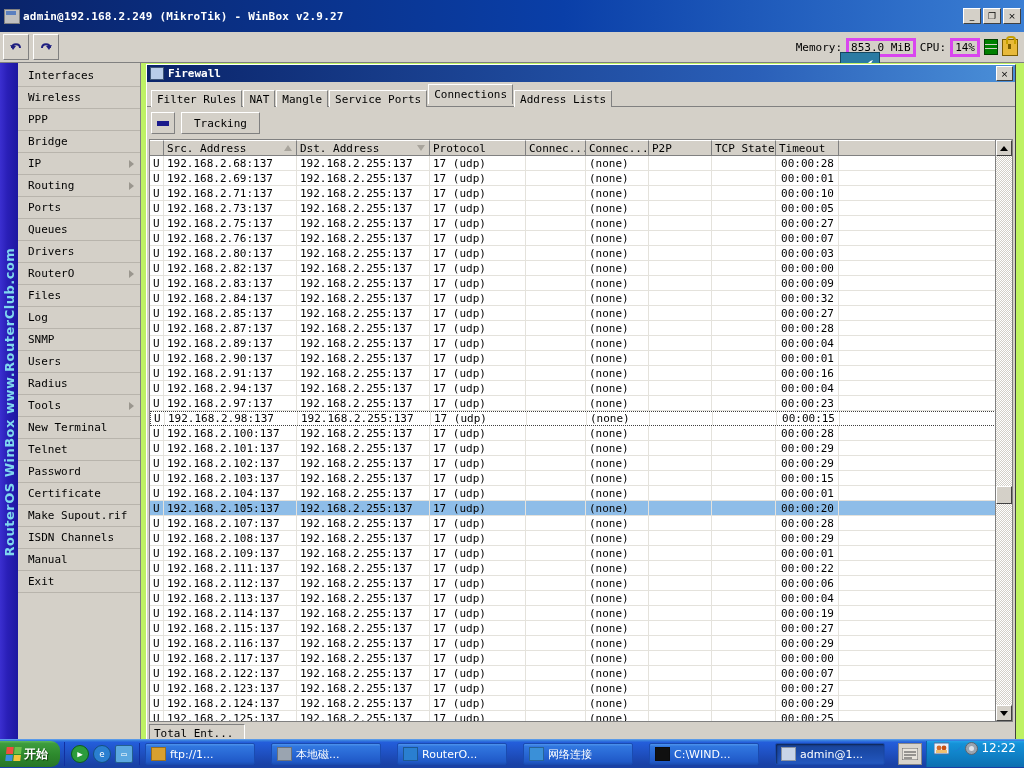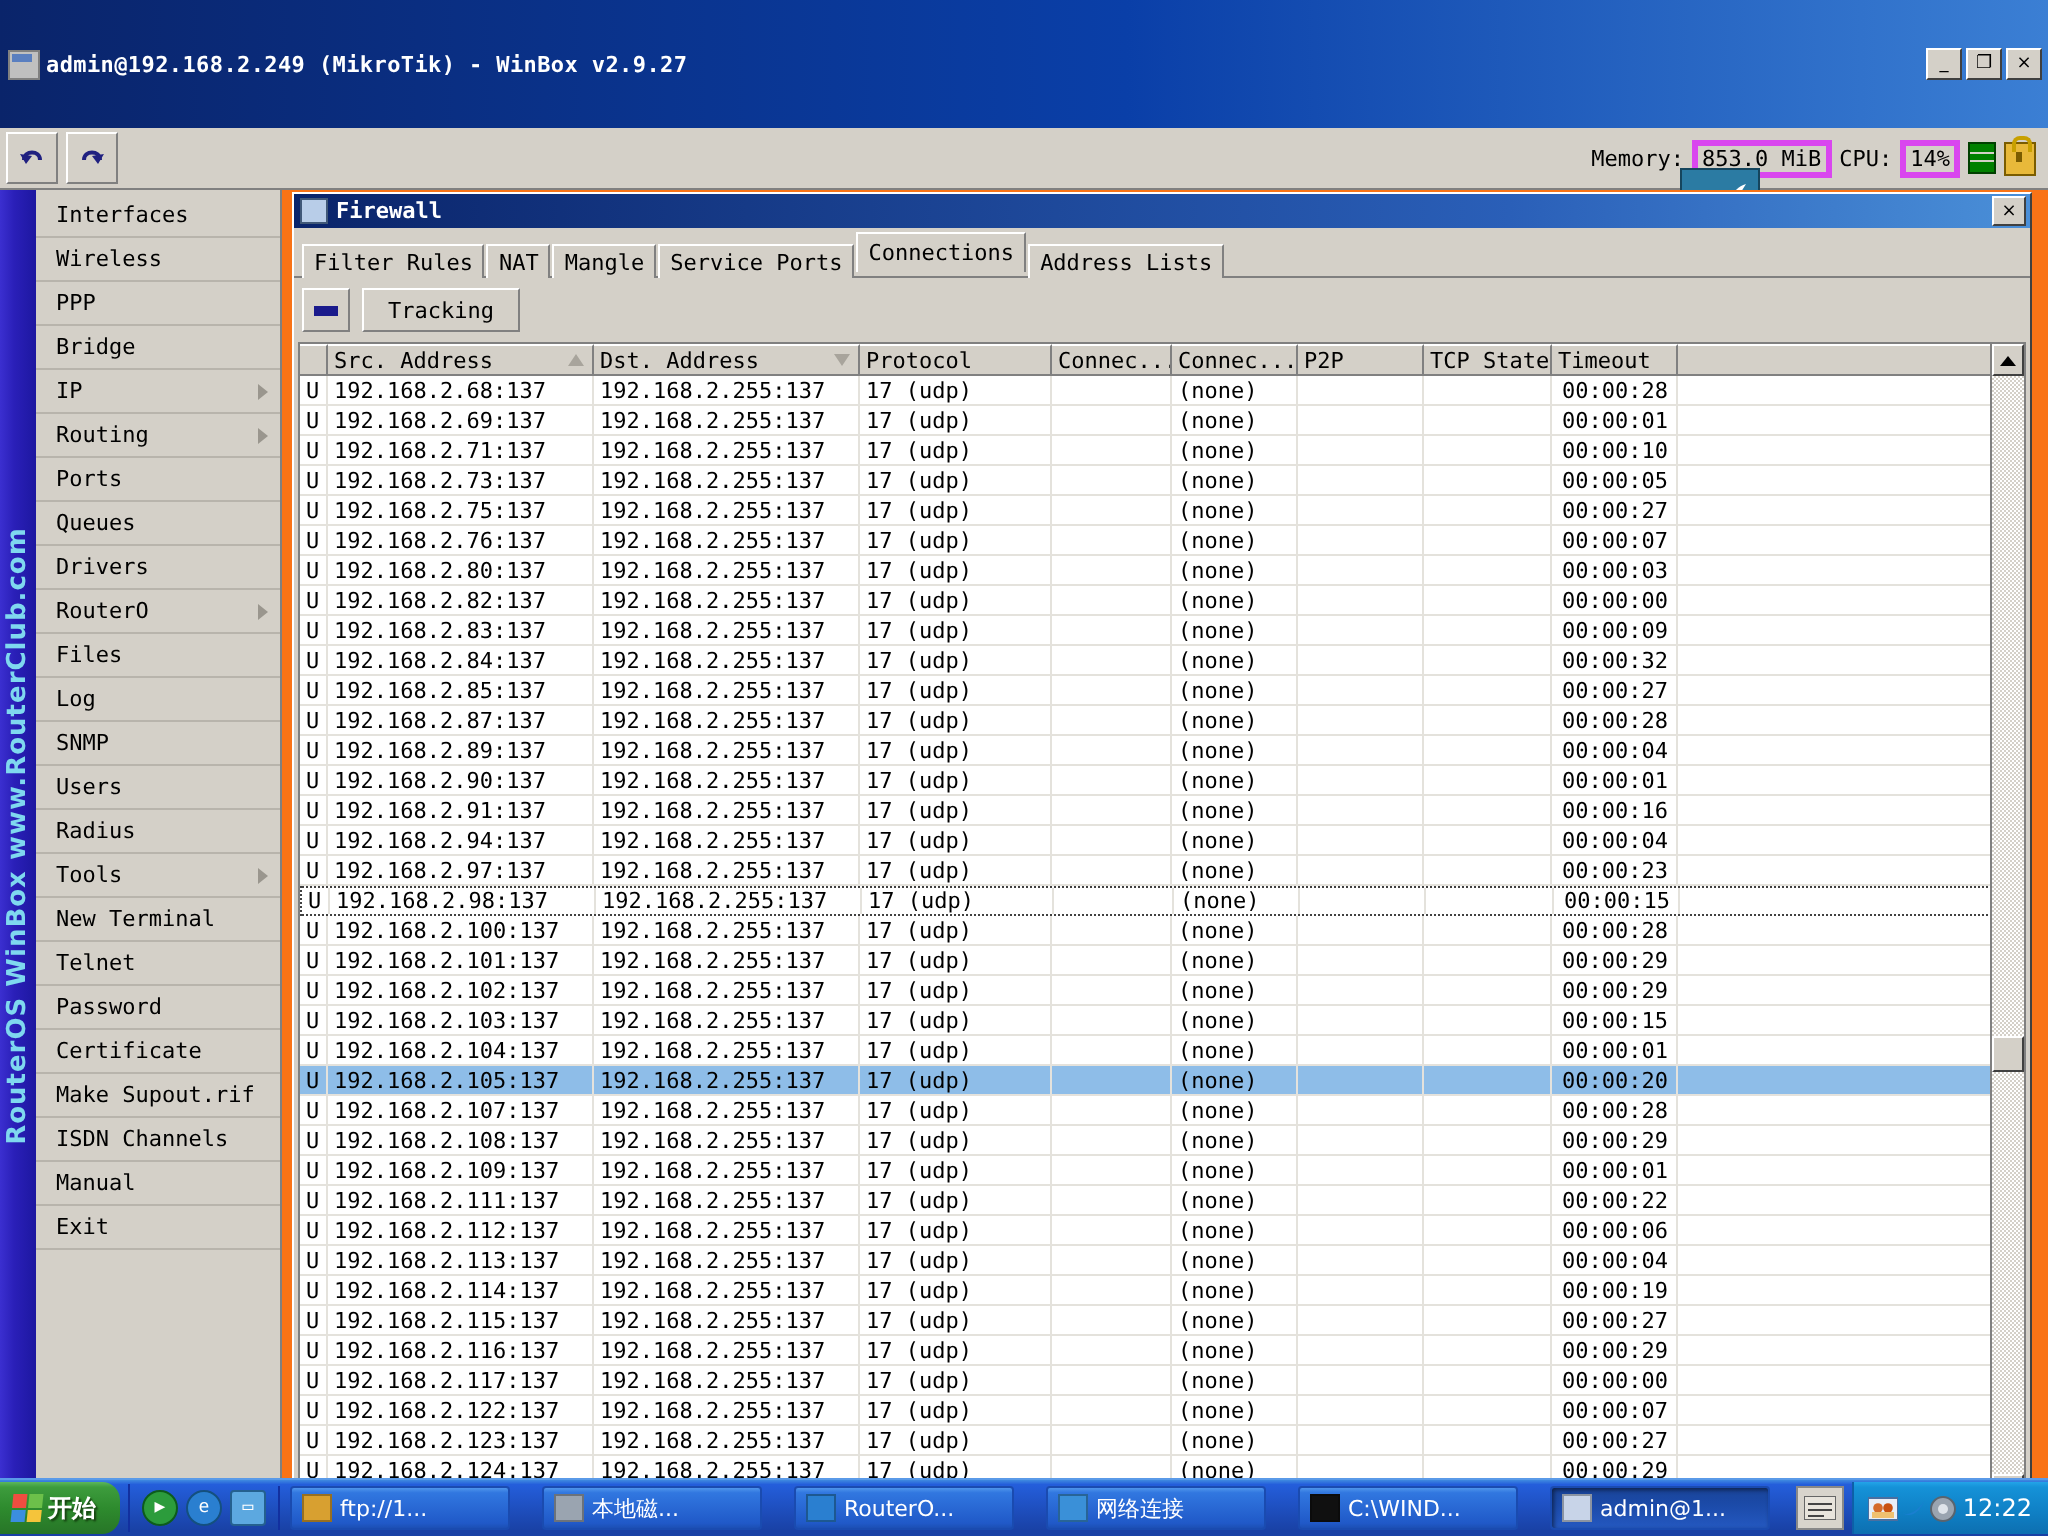--- a/index.html
+++ b/index.html
@@ -17,21 +17,21 @@
     width: 1024px; height: 740px;
     background: #d4d0c8;
     display: flex; flex-direction: column;
   }
 
   
   #title-bar {
     height: 32px;
     background: linear-gradient(to right, #0a246a 0%, #0a3fa8 55%, #3b7fd4 100%);
     display: flex; align-items: center;
-    padding: 16px 2px;
+    padding: 0 2px;
     color: #fff;
   }
   #title-bar .tb-icon {
     width: 14px; height: 13px; margin: 0 3px 0 2px;
     background: #c0c0c0;
     border: 1px solid #808080;
     position: relative;
   }
   #title-bar .tb-icon::after {
     content: ""; position: absolute; left: 1px; top: 1px;
@@ -162,21 +162,21 @@
   }
   .menu-item .mi-label { flex: 1; }
   .menu-item .arrow {
     width: 0; height: 0;
     border-left: 5px solid #9a968e;
     border-top: 4px solid transparent;
     border-bottom: 4px solid transparent;
   }
 
   #workspace {
-    flex: 1; background: #f97316; position: relative;
+    flex: 1; background: #bef264; position: relative;
   }
 
   
   #firewall-window {
     position: absolute;
     left: 5px; top: 1px;
     width: 868px; height: 680px;
     background: #d4d0c8;
     border-top: 1px solid #fff; border-left: 1px solid #fff;
     border-right: 1px solid #404040; border-bottom: 1px solid #404040;
@@ -464,21 +464,21 @@
     box-shadow: inset 1px 1px 2px rgba(0,0,0,.5);
   }
   .task-icon {
     width: 15px; height: 14px; flex-shrink: 0;
     border: 1px solid rgba(0,0,0,.3);
     box-sizing: border-box;
   }
   .task-label { overflow: hidden; text-overflow: clip; }
 
   #tray {
-    display: flex; align-items: center; gap: 0;
+    display: flex; align-items: flex-start; gap: 0;
     height: 26px; padding: 0 6px 0 7px;
     background: linear-gradient(to bottom, #23a4e8 0%, #1592d8 10%, #0f7fc4 60%, #0d6fb0 100%);
     border-left: 1px solid #0d5fa8;
   }
   .tray-icon { width: 15px; height: 15px; }
   #clock {
     color: #fff;
     font-family: "DejaVu Sans", sans-serif;
     font-size: 12px;
     padding-left: 2px; padding-right: 2px;

